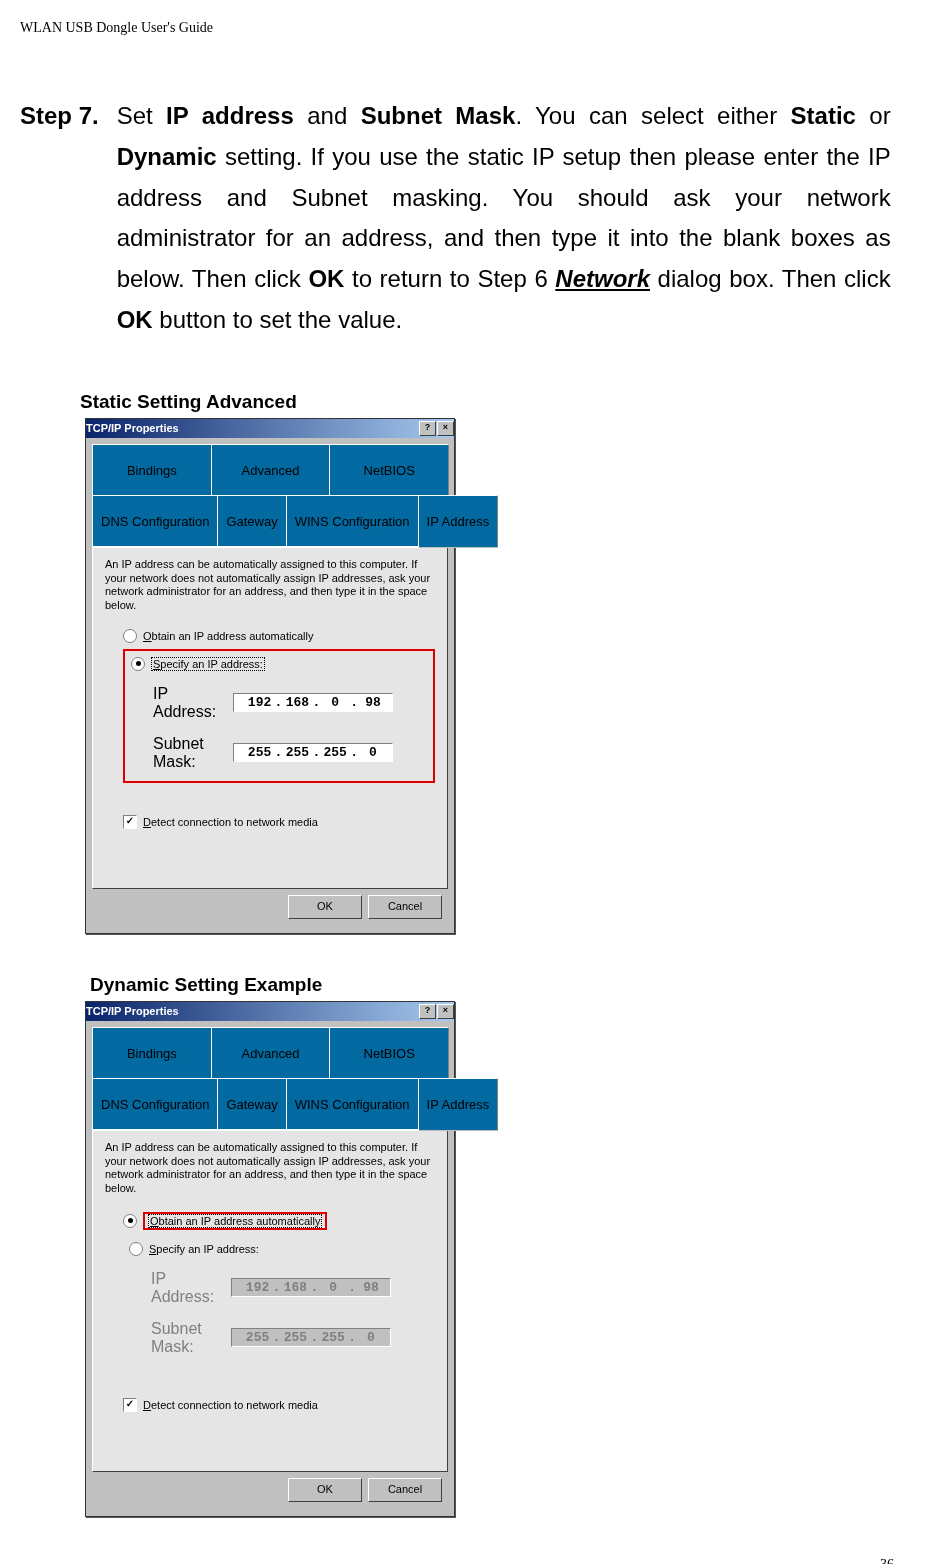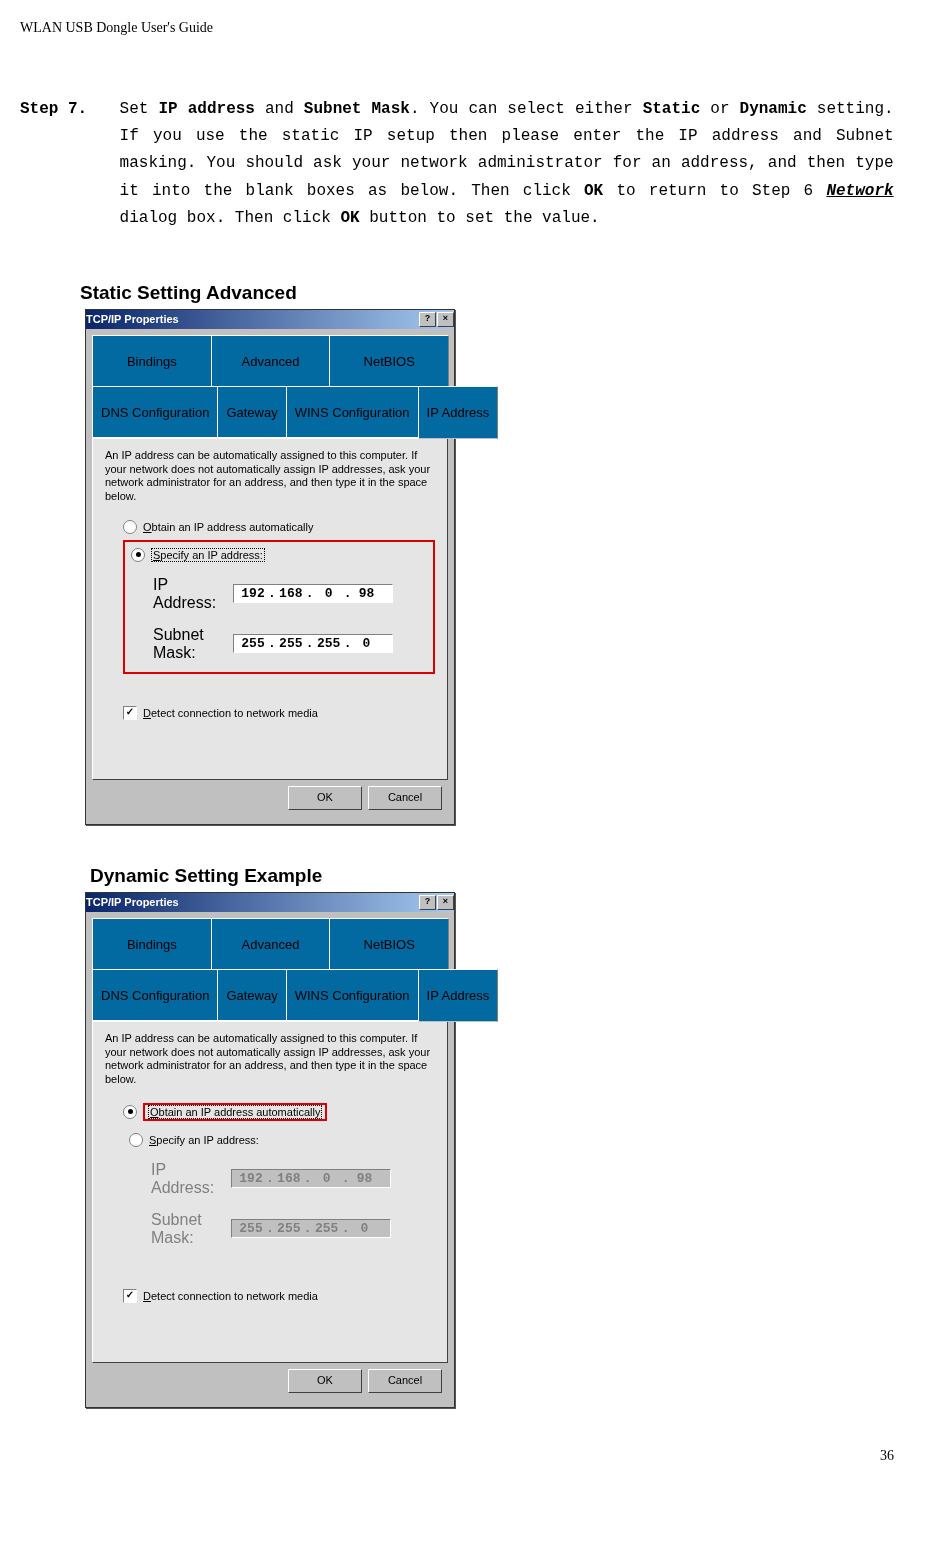--- a/index.html
+++ b/index.html
@@ -11,22 +11,22 @@
   }
   .page {
     padding: 20px 50px 20px 20px;
     box-sizing: border-box;
   }
   .header-line {
     font-size: 14px;
     margin-bottom: 60px;
   }
   .step-block {
-    font-family: Liberation Mono, monospace;
-    font-size: 16px;
+    font-family: Liberation Sans, sans-serif;
+    font-size: 24px;
     line-height: 1.7;
     text-align: justify;
     margin-bottom: 50px;
   }
   .step-label {
     font-weight: bold;
     display: inline-block;
     width: 90px;
     vertical-align: top;
   }
@@ -190,21 +190,21 @@
     border-right: 1px solid #fff;
     border-bottom: 1px solid #fff;
     background: #fff;
     display: flex;
     align-items: baseline;
     font-family: "Courier New", monospace;
     font-size: 13px;
     font-weight: bold;
     padding: 1px 4px;
     width: 150px;
-    justify-content: flex-start;
+    justify-content: flex-end;
   }
   .ip-box.dis {
     background: #c0c0c0;
     color: #808080;
   }
   .ip-oct {
     width: 30px;
     text-align: center;
   }
   .ip-dot { }

